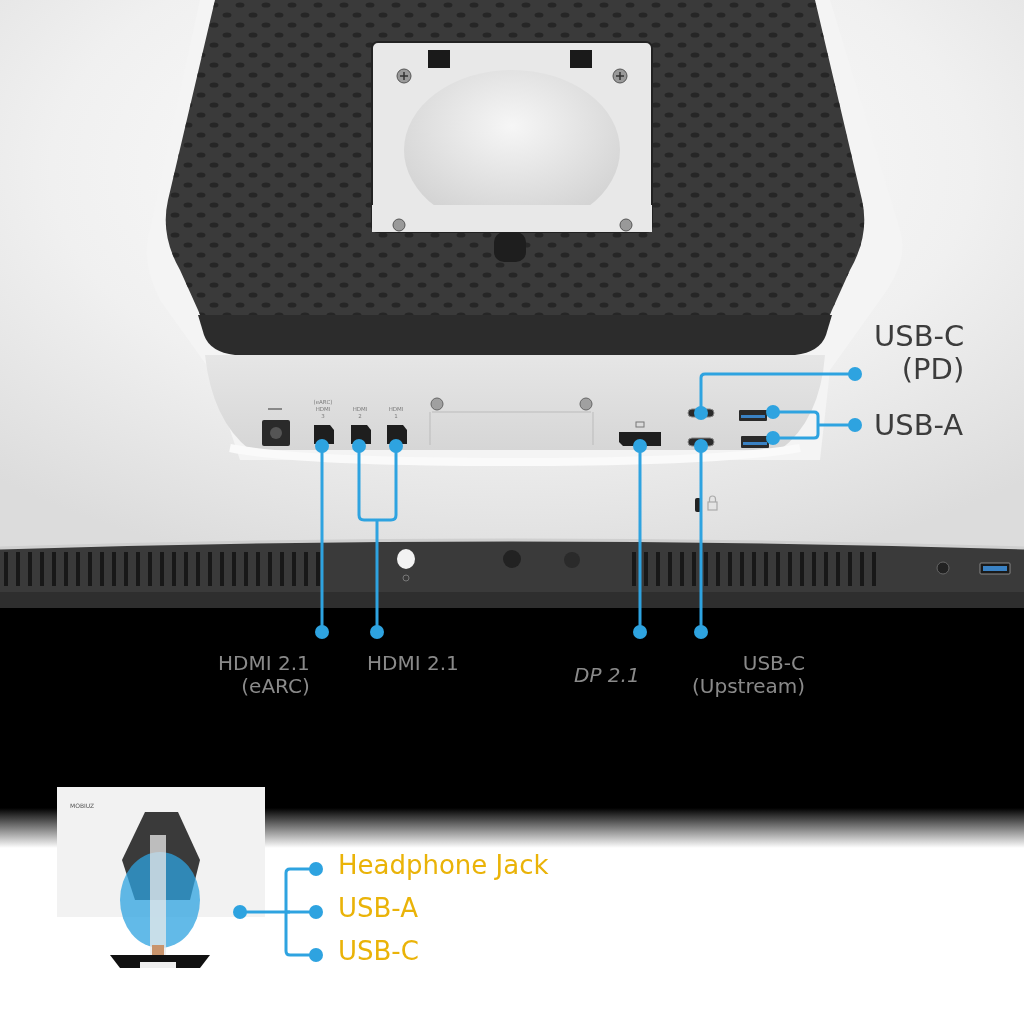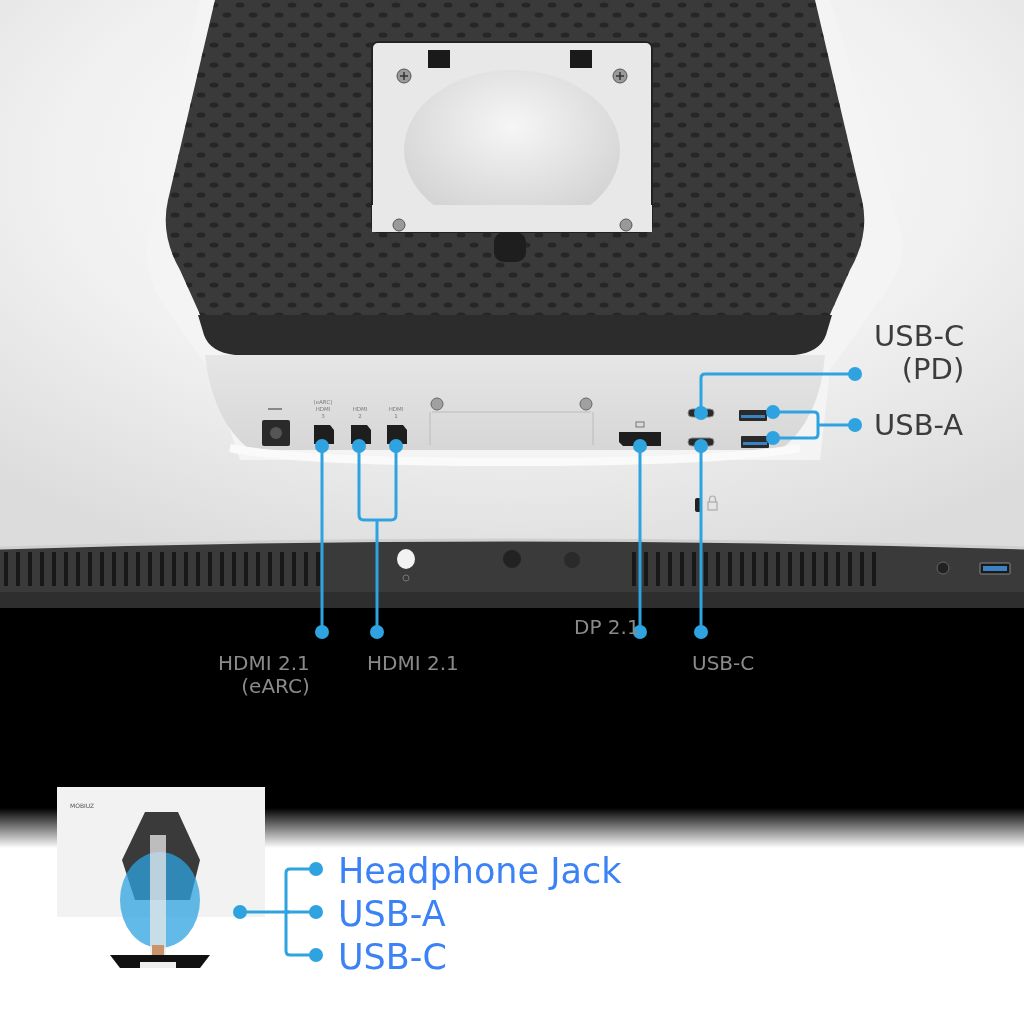--- a/index.html
+++ b/index.html
@@ -1,21 +1,21 @@
 <!DOCTYPE html>
 <html><head>
 <meta charset="utf-8">
 <style>
   html, body { margin:0; padding:0; }
   body { width:1024px; height:1024px; position:relative; overflow:hidden; background:#000; font-family:"DejaVu Sans", sans-serif; }
   #scene { position:absolute; left:0; top:0; width:1024px; height:1024px; }
   .lbl { position:absolute; font-family:"DejaVu Sans", sans-serif; line-height:1.15; white-space:nowrap;text-align:right; }
   .lbl-dark { color:#3c3c3c; font-size:29px; }
   .lbl-light { color:#8a8a8a; font-size:20px; }
-  .lbl-bottom { color:#3b82f6; font-size:35px; }
+  .lbl-bottom { color:#eab308; font-size:26px; }
 </style>
 </head>
 <body>
 
 <svg id="scene" width="1024" height="1024" viewBox="0 0 1024 1024" xmlns="http://www.w3.org/2000/svg">
   <defs>
     <radialGradient id="bgGrad" cx="0.5" cy="0.3" r="0.75">
       <stop offset="0" stop-color="#ffffff"></stop>
       <stop offset="0.6" stop-color="#f0f0f0"></stop>
       <stop offset="1" stop-color="#dcdcdc"></stop>
@@ -241,20 +241,21 @@
   <div>USB-C</div>
   <div>(PD)</div>
 </div>
 <div class="lbl lbl-dark" style="left:874px; top:409px;">USB-A</div>
 
 <div class="lbl lbl-light" style="left:218px; top:652px;">
   <div>HDMI 2.1</div>
   <div>(eARC)</div>
 </div>
 <div class="lbl lbl-light" style="left:367px; top:652px;">HDMI 2.1</div>
-<div class="lbl lbl-light" style="left:574px; top:616px;">DP 2.1</div>
+<div class="lbl lbl-light" style="left:574px; top:664px;font-style:italic;">DP 2.1</div>
 <div class="lbl lbl-light" style="left:692px; top:652px;">
   <div>USB-C</div>
+  <div>(Upstream)</div>
 </div>
 
 <div class="lbl lbl-bottom" style="left:338px; top:851px;">Headphone Jack</div>
 <div class="lbl lbl-bottom" style="left:338px; top:894px;">USB-A</div>
 <div class="lbl lbl-bottom" style="left:338px; top:937px;">USB-C</div>
 
 </body></html>

